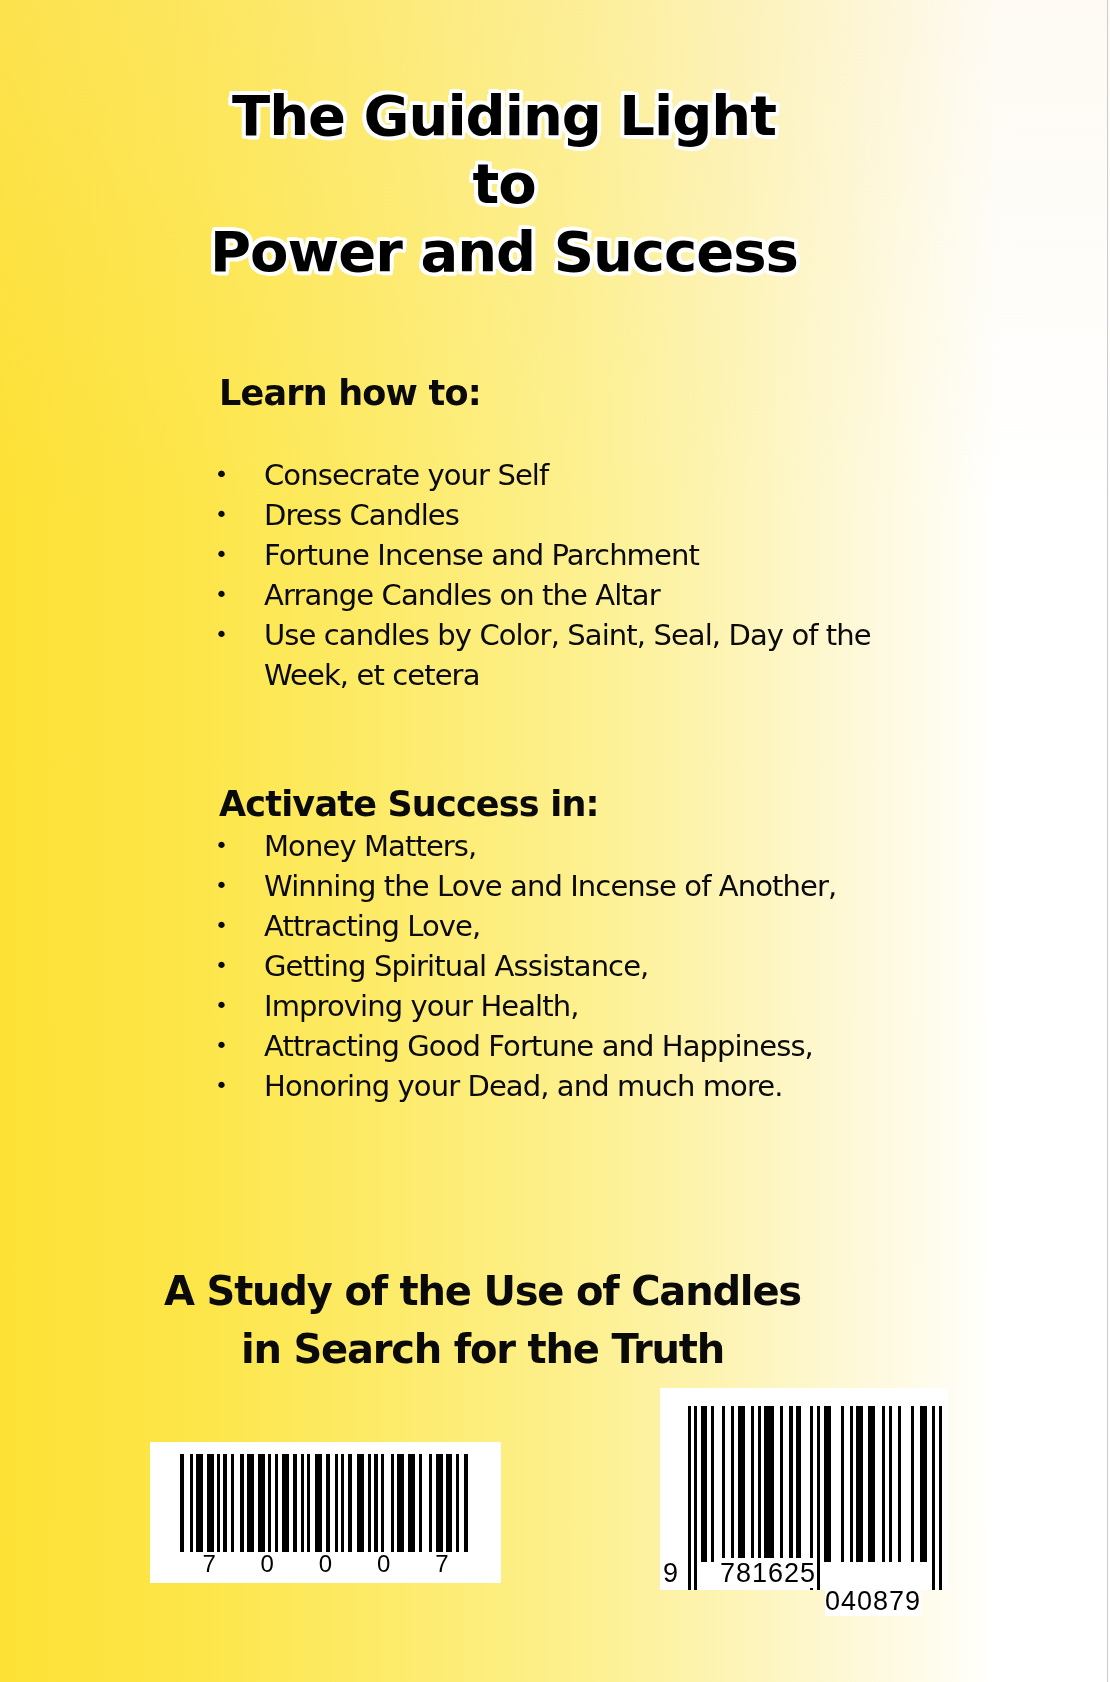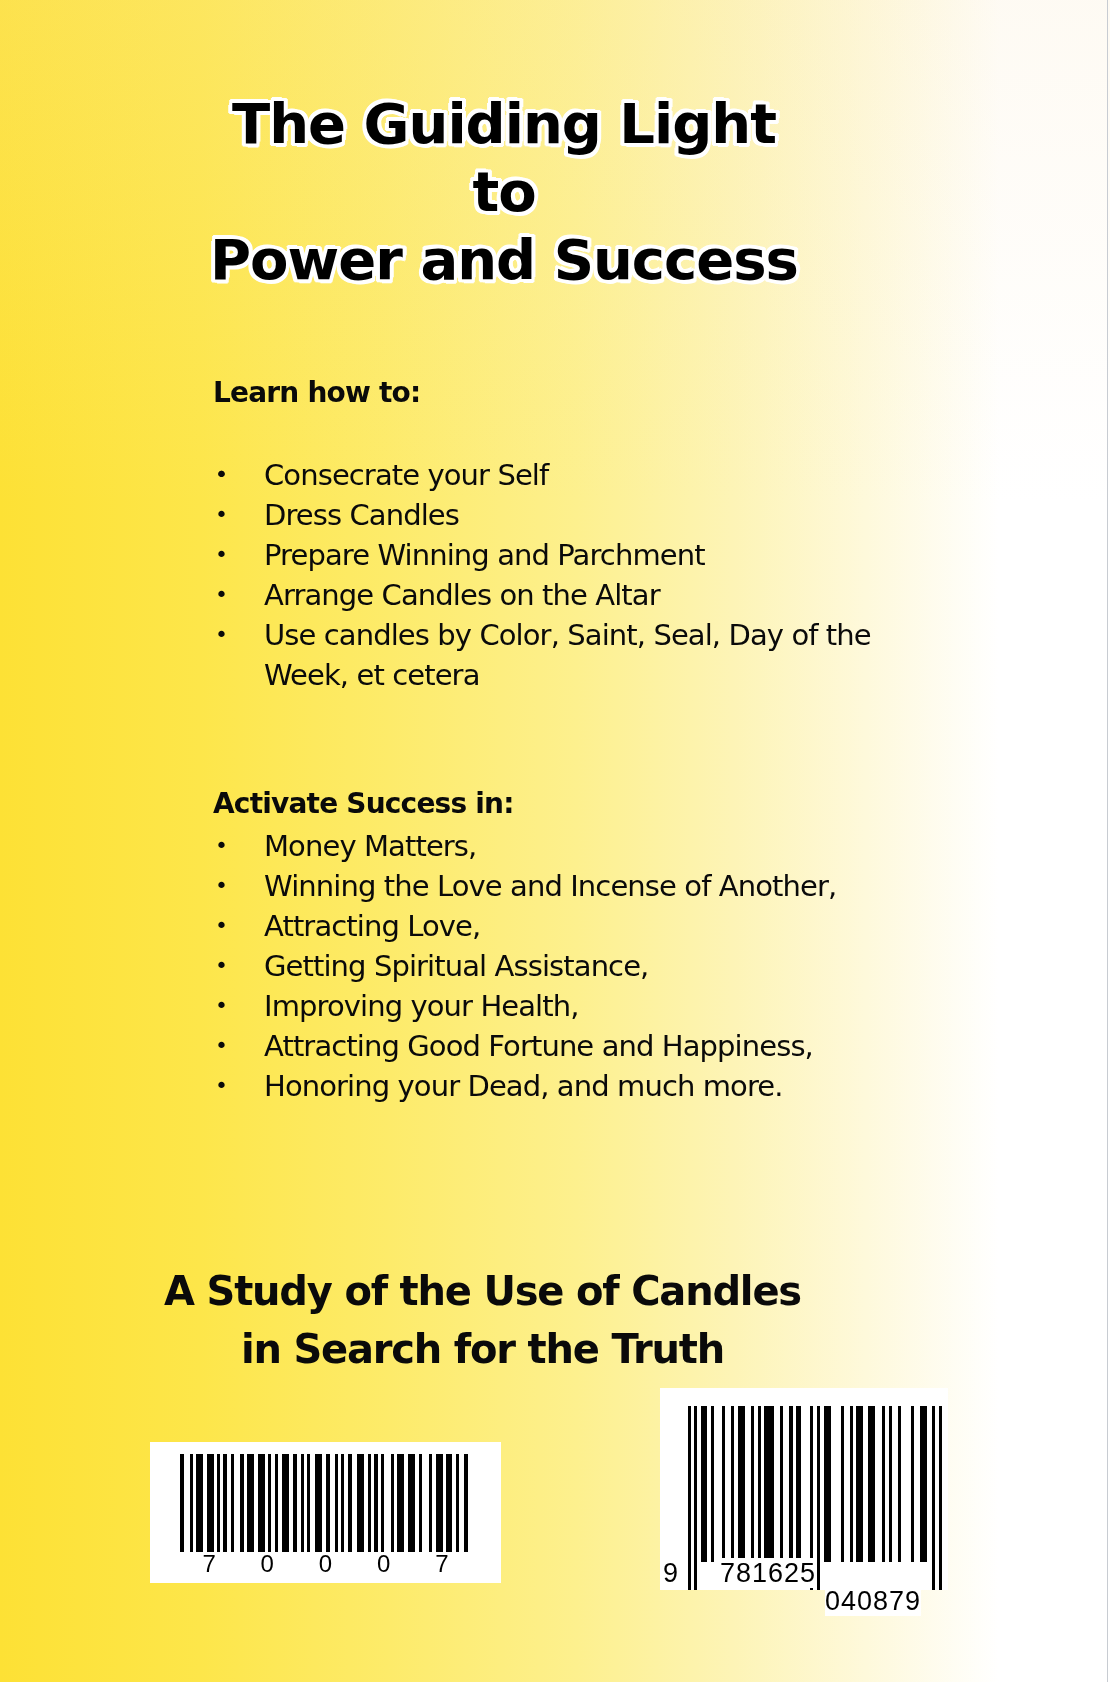--- a/index.html
+++ b/index.html
@@ -51,30 +51,29 @@
       color: #000;
       
       text-shadow:
         -3px -3px 0 #fff, 3px -3px 0 #fff, -3px 3px 0 #fff, 3px 3px 0 #fff,
         0 -3px 0 #fff, 0 3px 0 #fff, -3px 0 0 #fff, 3px 0 0 #fff,
         -2px -4px 0 #fff, 2px 4px 0 #fff, -4px 2px 0 #fff, 4px -2px 0 #fff;
       padding-left: 8px;
       width: 1110px;
       box-sizing: border-box;
       padding-right: 110px;
-      margin-top: 8px;
     }
     .title div { white-space: nowrap; }
 
     .section-heading {
       position: absolute;
-      left: 213px;
+      left: 219px;
       font-family: "DejaVu Sans", "Liberation Sans", sans-serif;
       font-weight: bold;
-      font-size: 28px;
+      font-size: 35px;
       letter-spacing: -0.8px;
       line-height: 40px;
       white-space: nowrap;
     }
     .list {
       position: absolute;
       left: 210px;
       margin: 0;
       padding: 0;
       list-style: none;
@@ -168,21 +167,21 @@
   <div>to</div>
   <div>Power and Success</div>
 </div>
 
 <div class="section-heading" style="top:373px;">Learn how to:</div>
 
 <ul class="list" style="top:455px;">
   <li><span class="bullet">•</span></li>
   <li><span class="bullet">•</span><span>Consecrate your Self</span></li>
   <li><span class="bullet">•</span><span>Dress Candles</span></li>
-  <li><span class="bullet">•</span><span>Prepare Winning and Parchment</span></li>
+  <li><span class="bullet">•</span><span>Fortune Incense and Parchment</span></li>
   <li><span class="bullet">•</span><span>Arrange Candles on the Altar</span></li>
   <li><span class="bullet">•</span><span>Use candles by Color, Saint, Seal, Day of the Week, et cetera</span></li>
 </ul>
 
 <div class="section-heading" style="top:784px;">Activate Success in:</div>
 
 <ul class="list" style="top:826px;">
   <li><span class="bullet">•</span><span>Money Matters,</span></li>
   <li><span class="bullet">•</span><span>Winning the Love and Incense of Another,</span></li>
   <li><span class="bullet">•</span><span>Attracting Love,</span></li>

